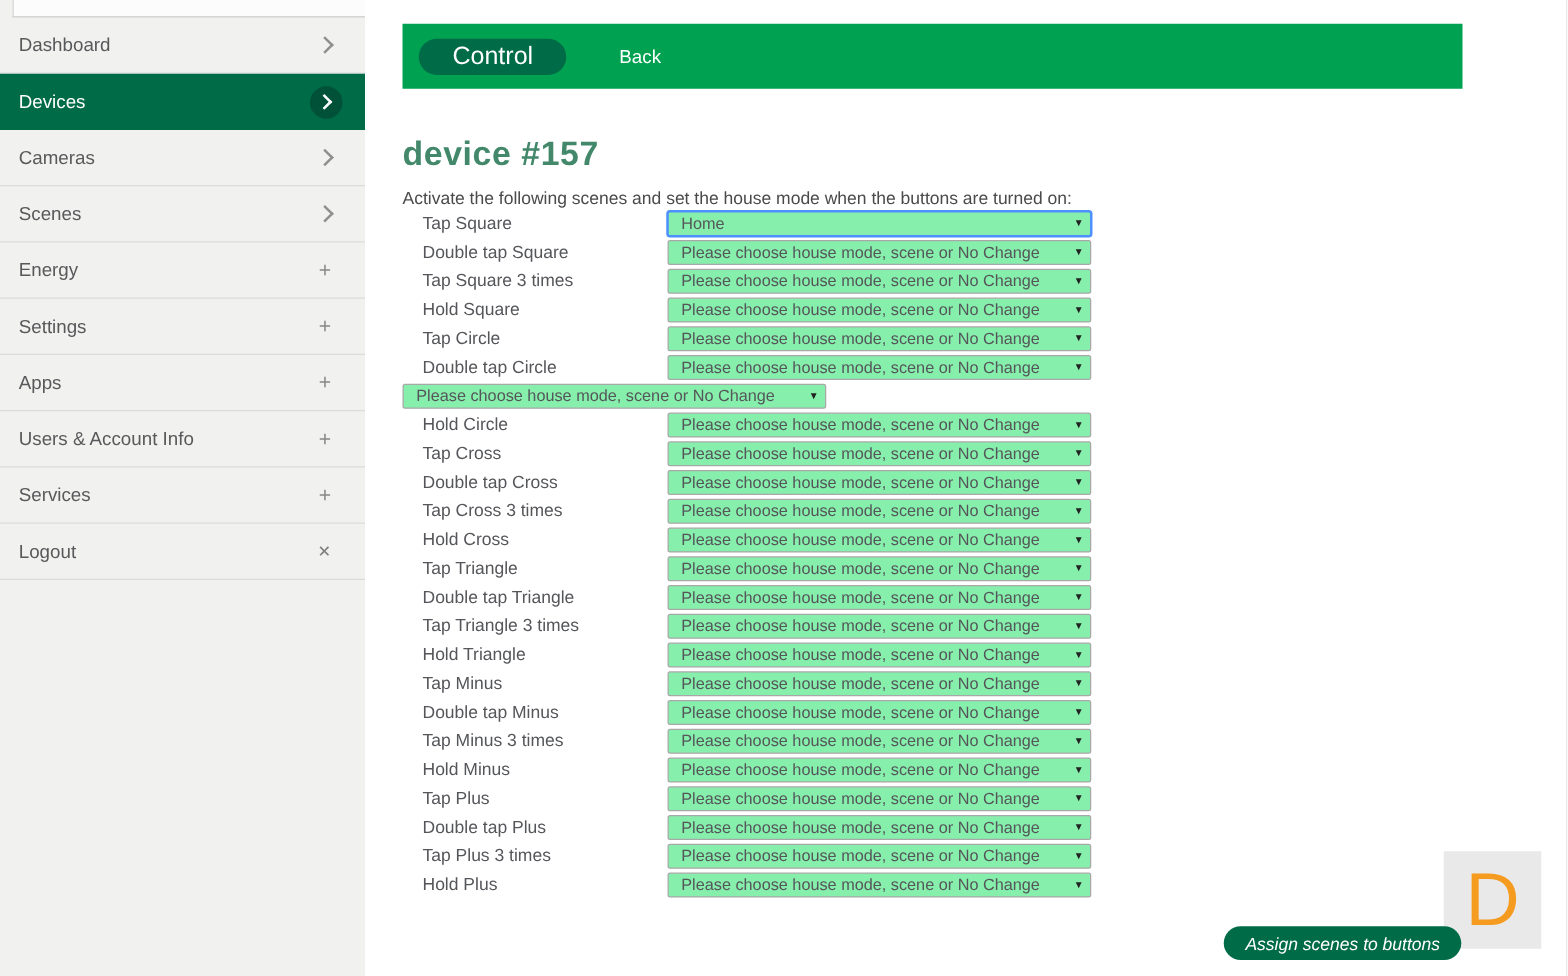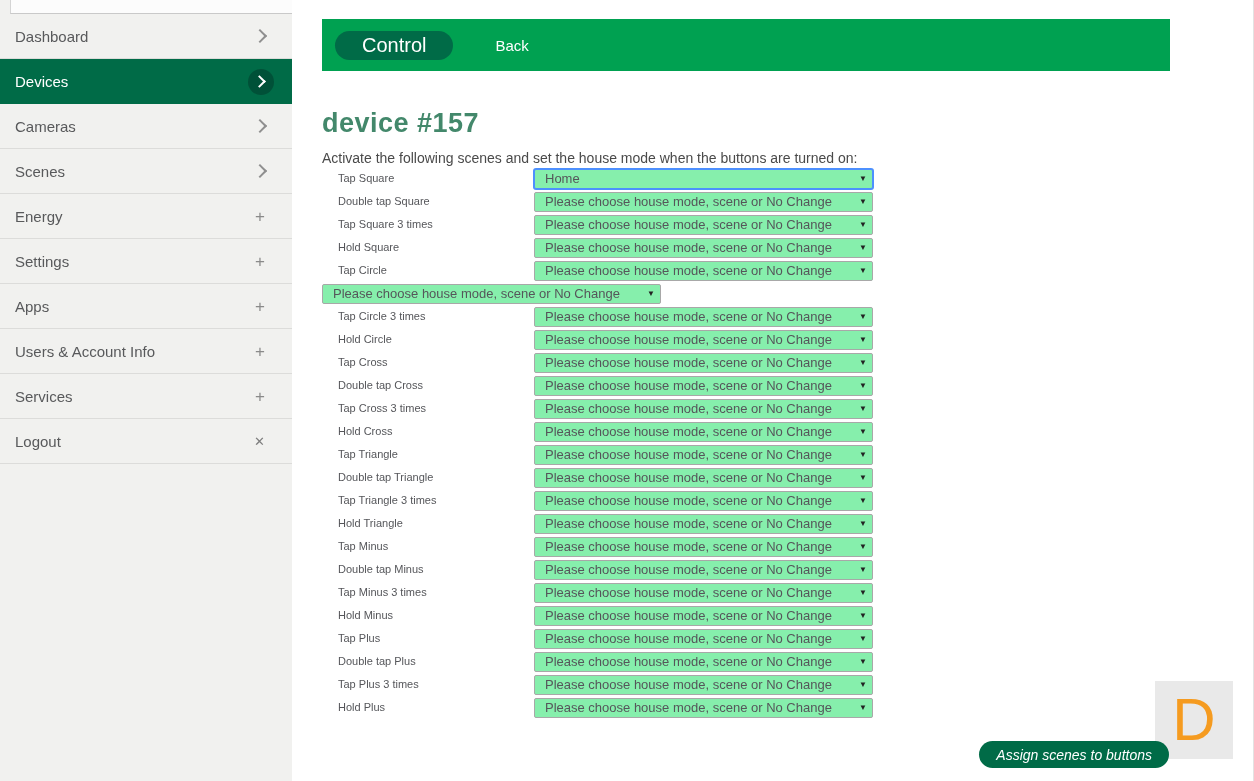--- a/index.html
+++ b/index.html
@@ -70,21 +70,21 @@
     font-size:27px;font-weight:700;color:#43886B;letter-spacing:.5px;
   }
   .instruction{
     position:absolute;left:322px;top:150px;
     font-size:14px;color:#4a4a4a;
   }
   .rows{position:absolute;left:322px;top:169px;width:600px;}
   .scene-row{display:flex;align-items:flex-start;height:23px;}
   .scene-row .row-label{
     width:212px;padding-left:16px;box-sizing:border-box;
-    font-size:11px;color:#55565a;line-height:19px;
+    font-size:14px;color:#55565a;line-height:19px;
     white-space:nowrap;
   }
   .select{
     position:relative;width:339px;height:20px;box-sizing:border-box;
     border:1px solid #a8a8a8;background:#86efac;border-radius:2px;
     font-size:13px;color:#55565a;line-height:18px;
     padding:0 20px 0 10px;cursor:pointer;overflow:hidden;white-space:nowrap;
   }
   .scene-row.focused .select{
     border-color:#4D90FE;box-shadow:0 0 0 1px #4D90FE;
@@ -200,27 +200,27 @@
     </div>
   </div>
       <div class="scene-row">
     <span class="row-label">Tap Circle</span>
     <div class="select">
       <span class="select-value">Please choose house mode, scene or No Change</span>
       <span class="arrow">▼</span>
     </div>
   </div>
       <div class="scene-row">
-    <div class="select">
-      <span class="select-value">Please choose house mode, scene or No Change</span>
-      <span class="arrow">▼</span>
-    </div>
-  </div>
-      <div class="scene-row">
-    <span class="row-label">Tap Circle 3 times</span>
+    <span class="row-label">Double tap Circle</span>
+    <div class="select">
+      <span class="select-value">Please choose house mode, scene or No Change</span>
+      <span class="arrow">▼</span>
+    </div>
+  </div>
+      <div class="scene-row">
     <div class="select">
       <span class="select-value">Please choose house mode, scene or No Change</span>
       <span class="arrow">▼</span>
     </div>
   </div>
       <div class="scene-row">
     <span class="row-label">Hold Circle</span>
     <div class="select">
       <span class="select-value">Please choose house mode, scene or No Change</span>
       <span class="arrow">▼</span>

